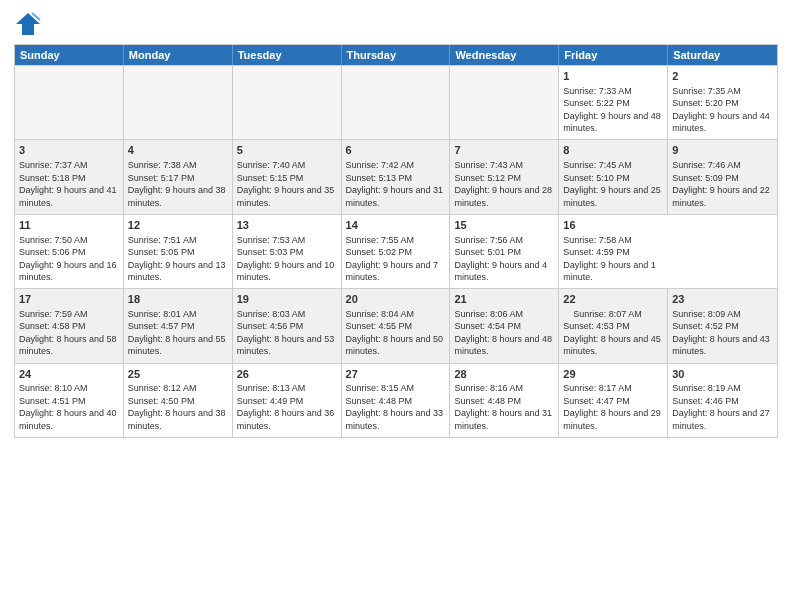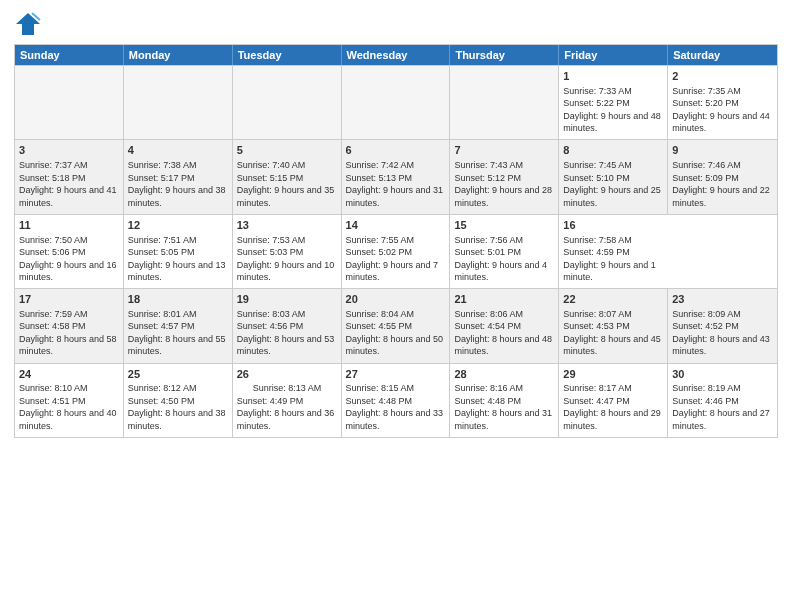--- a/index.html
+++ b/index.html
@@ -127,22 +127,22 @@
       <div class="month-title"></div>
       <div class="location"></div>
     </div>
   </div>
 
   <div class="calendar">
     <div class="cal-header">
     <div class="cal-header-cell">Sunday</div>
         <div class="cal-header-cell">Monday</div>
         <div class="cal-header-cell">Tuesday</div>
+        <div class="cal-header-cell">Thursday</div>
         <div class="cal-header-cell">Wednesday</div>
-        <div class="cal-header-cell">Thursday</div>
         <div class="cal-header-cell">Friday</div>
         <div class="cal-header-cell">Saturday</div>
       </div>
     <div class="cal-body">
     <div class="cal-row">
           <div class="cal-cell empty"></div>
           <div class="cal-cell empty"></div>
           <div class="cal-cell empty"></div>
           <div class="cal-cell empty"></div>
           <div class="cal-cell empty"></div>
@@ -205,35 +205,35 @@
 Daylight: 8 hours and 55 minutes.</span></div>
           <div class="cal-cell shade"><span class="day-num">19</span><span class="cell-text" style="white-space: pre-line;">Sunrise: 8:03 AM
 Sunset: 4:56 PM
 Daylight: 8 hours and 53 minutes.</span></div>
           <div class="cal-cell shade"><span class="day-num">20</span><span class="cell-text" style="white-space: pre-line;">Sunrise: 8:04 AM
 Sunset: 4:55 PM
 Daylight: 8 hours and 50 minutes.</span></div>
           <div class="cal-cell shade"><span class="day-num">21</span><span class="cell-text" style="white-space: pre-line; margin-top: 12px;">Sunrise: 8:06 AM
 Sunset: 4:54 PM
 Daylight: 8 hours and 48 minutes.</span></div>
-          <div class="cal-cell shade"><span class="day-num">22</span><span class="cell-text" style="white-space: pre-line;">Sunrise: 8:07 AM
+          <div class="cal-cell shade"><span class="day-num">22</span><span class="cell-text" style="white-space: pre-line; margin-left: 10px;">Sunrise: 8:07 AM
 Sunset: 4:53 PM
 Daylight: 8 hours and 45 minutes.</span></div>
           <div class="cal-cell shade"><span class="day-num">23</span><span class="cell-text" style="white-space: pre-line;">Sunrise: 8:09 AM
 Sunset: 4:52 PM
 Daylight: 8 hours and 43 minutes.</span></div>
         </div>
         <div class="cal-row">
           <div class="cal-cell"><span class="day-num">24</span><span class="cell-text" style="white-space: pre-line;">Sunrise: 8:10 AM
 Sunset: 4:51 PM
 Daylight: 8 hours and 40 minutes.</span></div>
           <div class="cal-cell"><span class="day-num">25</span><span class="cell-text" style="white-space: pre-line;">Sunrise: 8:12 AM
 Sunset: 4:50 PM
 Daylight: 8 hours and 38 minutes.</span></div>
-          <div class="cal-cell"><span class="day-num">26</span><span class="cell-text" style="white-space: pre-line; margin-left: 16px;">Sunrise: 8:13 AM
+          <div class="cal-cell"><span class="day-num">26</span><span class="cell-text" style="white-space: pre-line;">Sunrise: 8:13 AM
 Sunset: 4:49 PM
 Daylight: 8 hours and 36 minutes.</span></div>
           <div class="cal-cell"><span class="day-num">27</span><span class="cell-text" style="white-space: pre-line;">Sunrise: 8:15 AM
 Sunset: 4:48 PM
 Daylight: 8 hours and 33 minutes.</span></div>
           <div class="cal-cell"><span class="day-num">28</span><span class="cell-text" style="white-space: pre-line;">Sunrise: 8:16 AM
 Sunset: 4:48 PM
 Daylight: 8 hours and 31 minutes.</span></div>
           <div class="cal-cell"><span class="day-num">29</span><span class="cell-text" style="white-space: pre-line;">Sunrise: 8:17 AM
 Sunset: 4:47 PM

